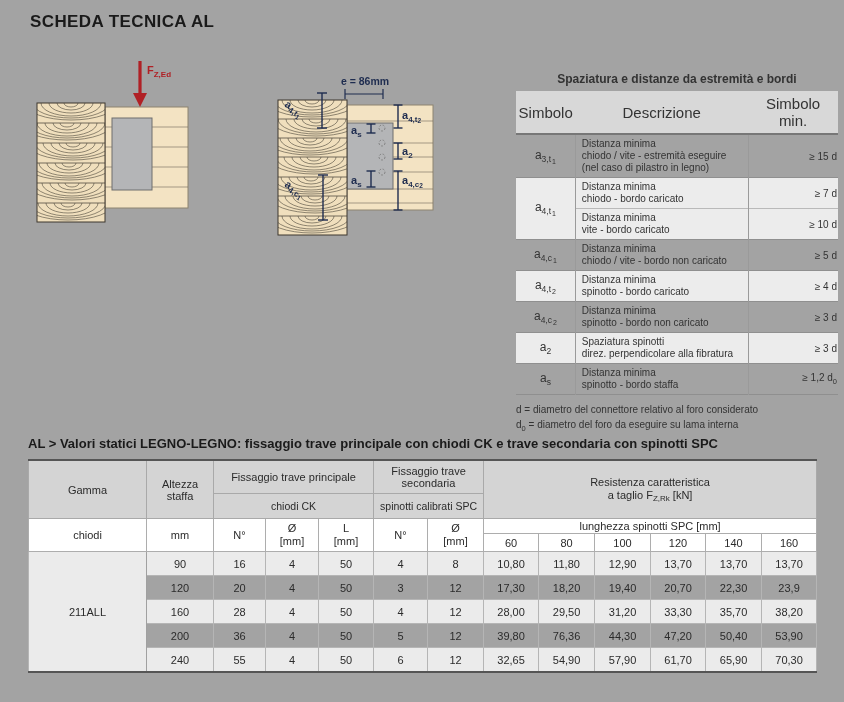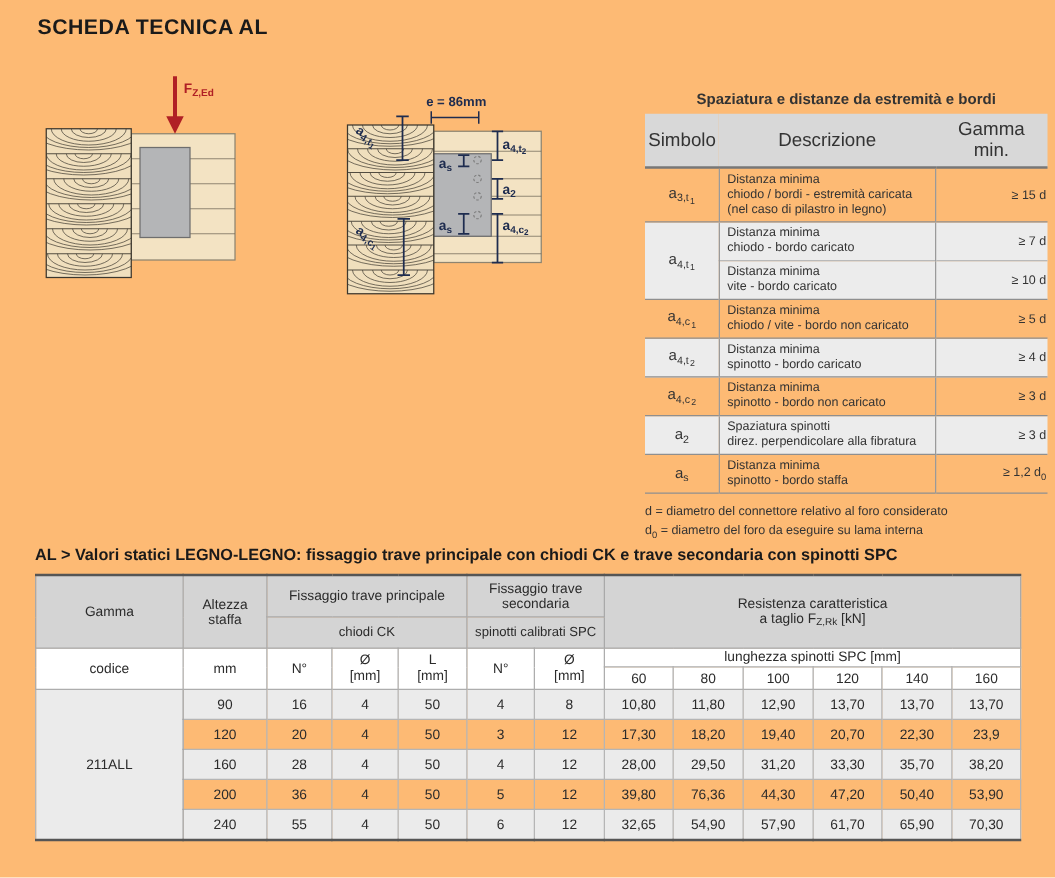--- a/index.html
+++ b/index.html
@@ -1,16 +1,16 @@
 <!DOCTYPE html>
 <html><head>
 <meta charset="utf-8">
 <style>
   html,body{margin:0;padding:0;background:#ffffff;}
-  .sheet{position:relative;width:844px;height:702px;background:#fdba74;overflow:hidden;
+  .sheet{position:relative;width:844px;height:702px;background:#a3a3a3;overflow:hidden;
          font-family:"Liberation Sans",sans-serif;color:#2b2b2b;}
   .page-title{position:absolute;left:30px;top:12px;font-size:17px;font-weight:bold;
               letter-spacing:.4px;color:#1a1a1a;}
   
   .diag1{position:absolute;left:28px;top:55px;}
   .diag2{position:absolute;left:270px;top:58px;}
   .navy{fill:#1e2c4f;font-weight:bold;}
   
   .spacing-block{position:absolute;left:516px;top:72px;width:322px;}
   .spacing-title{text-align:center;font-size:12px;font-weight:600;color:#333;margin-bottom:5px;}
@@ -201,29 +201,29 @@
     <text x="132" y="126" font-size="11" class="navy"><tspan>a</tspan><tspan font-size="8" dy="2.5">4,c</tspan><tspan font-size="6.5" dy="1.8">2</tspan></text>
   </svg>
 
   <div class="spacing-block">
     <div class="spacing-title">Spaziatura e distanze da estremità e bordi</div>
     <table class="spacing">
       <thead>
         <tr>
           <th>Simbolo</th>
           <th>Descrizione</th>
-          <th>Gamma min.</th>
+          <th>Simbolo min.</th>
         </tr>
       </thead>
       <tbody>
         <tr>
           <td class="sym"><span>a</span><span class="sub1">3,t</span><span class="sub2">1</span></td>
           <td class="desc">
             <div>Distanza minima</div>
-              <div>chiodo / bordi - estremità caricata</div>
+              <div>chiodo / vite - estremità eseguire</div>
               <div>(nel caso di pilastro in legno)</div>
           </td>
           <td class="val"><span>≥ 15 d</span></td>
         </tr>
         <tr class="alt">
           <td class="sym" rowspan="2"><span>a</span><span class="sub1">4,t</span><span class="sub2">1</span></td>
           <td class="desc">
             <div>Distanza minima</div>
               <div>chiodo - bordo caricato</div>
           </td>
@@ -311,21 +311,21 @@
         <th colspan="6" rowspan="2" class="two-line">
           <div>Resistenza caratteristica</div>
           <div><span>a taglio F</span><span class="fsub">Z,Rk</span><span> [kN]</span></div>
         </th>
       </tr>
       <tr class="gh2">
         <th colspan="3">chiodi CK</th>
         <th colspan="2">spinotti calibrati SPC</th>
       </tr>
       <tr class="wh">
-        <th rowspan="2">codice</th>
+        <th rowspan="2">chiodi</th>
         <th rowspan="2">mm</th>
         <th rowspan="2">N°</th>
         <th rowspan="2" class="two-line">
             <div>Ø</div>
             <div>[mm]</div>
           </th>
         <th rowspan="2" class="two-line">
             <div>L</div>
             <div>[mm]</div>
           </th>

